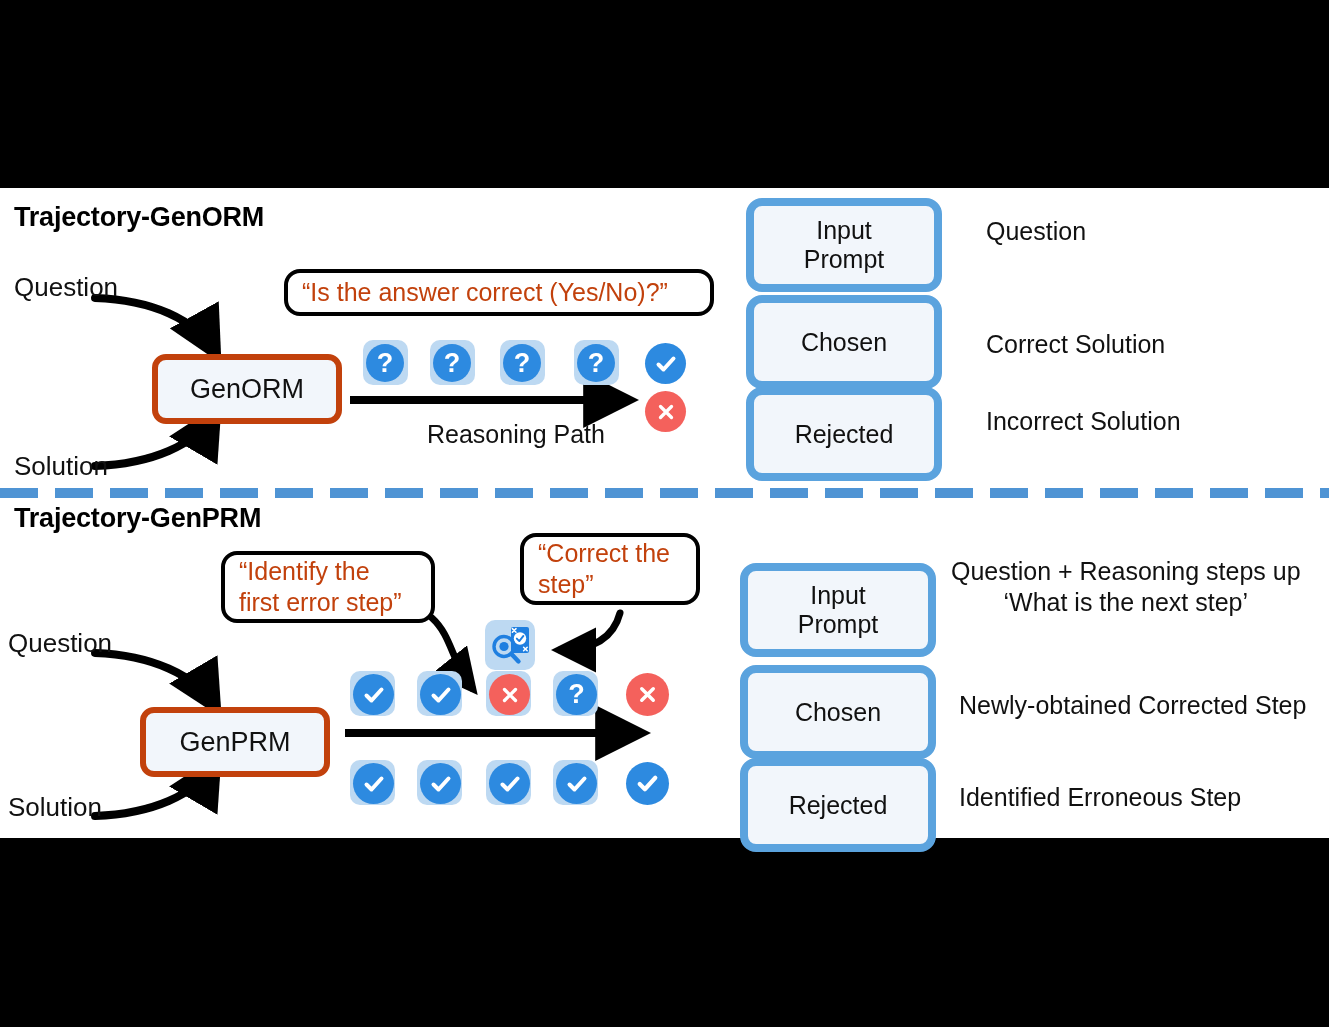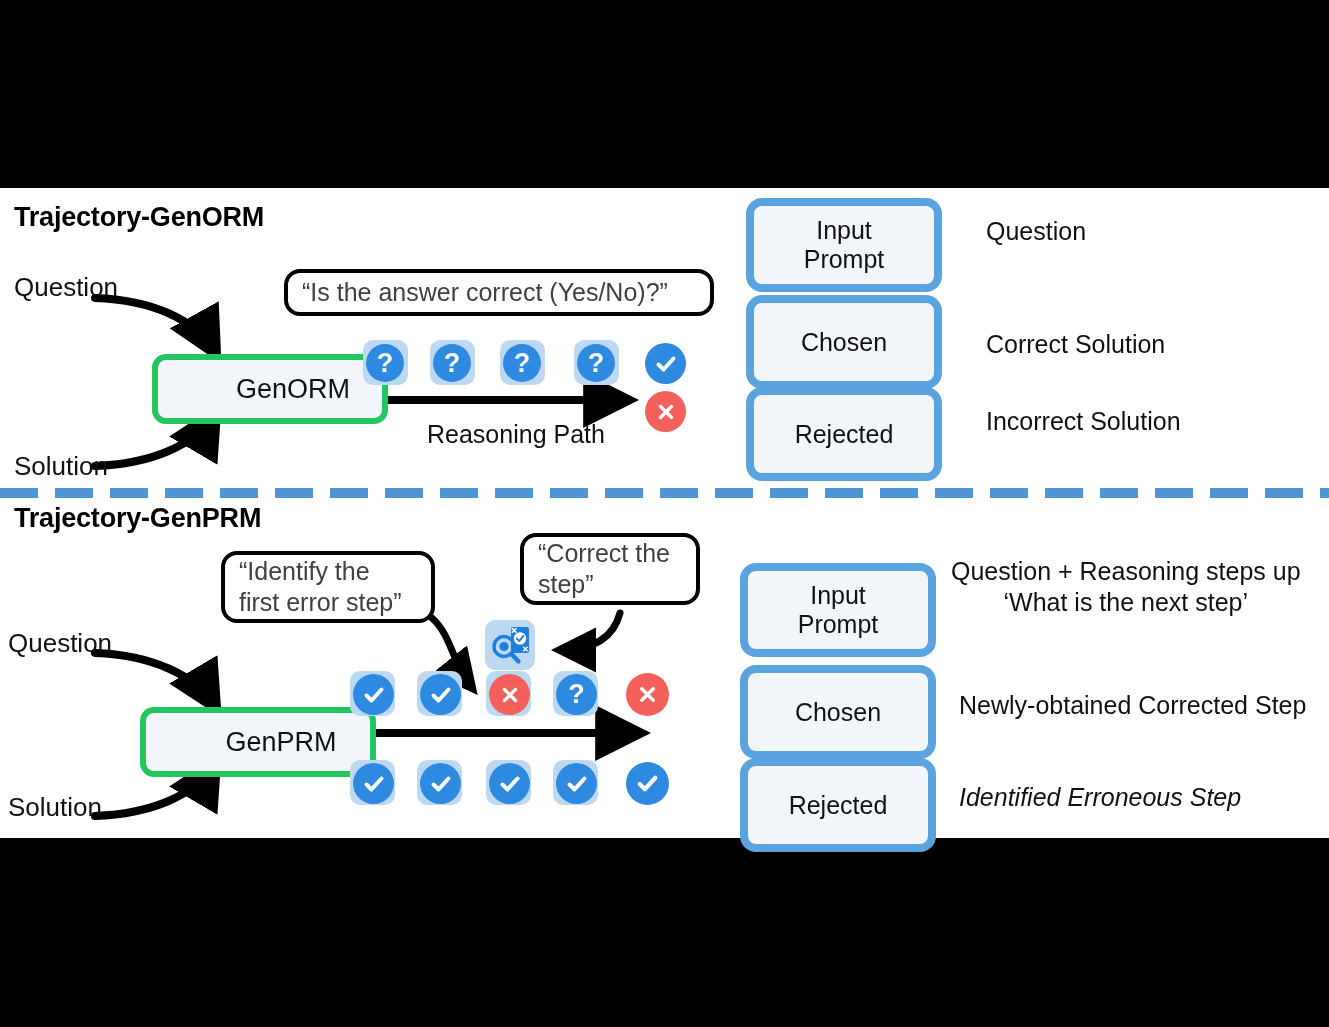--- a/index.html
+++ b/index.html
@@ -8,32 +8,32 @@
   .canvas{position:absolute;left:0;top:188px;width:1329px;height:650px;background:#ffffff;}
 
   
   .sec-title{position:absolute;font-weight:bold;font-size:27px;color:#000;letter-spacing:-.2px;white-space:nowrap;}
 
   
   .lbl{position:absolute;font-size:26px;color:#111;white-space:nowrap;}
   .desc{position:absolute;font-size:25px;color:#111;line-height:31px;}
 
   
-  .modelbox{position:absolute;background:#f2f6fb;border:6px solid #22c55e;border-radius:14px;
-            display:flex;align-items:center;justify-content:center;font-size:27px;color:#111;padding-left:46px;}
+  .modelbox{position:absolute;background:#f2f6fb;border:6px solid #c2410c;border-radius:14px;
+            display:flex;align-items:center;justify-content:center;font-size:27px;color:#111;}
 
   
   .rbox{position:absolute;background:#f2f6fb;border:8px solid #5ba3de;border-radius:16px;
         display:flex;align-items:center;justify-content:center;text-align:center;
         font-size:25px;color:#111;line-height:29px;}
 
   
   .bubble{position:absolute;background:#fff;border:4px solid #000;border-radius:16px;
           display:flex;align-items:center;box-sizing:border-box;padding:4px 14px;
-          font-size:25px;color:#404040;line-height:31px;}
+          font-size:25px;color:#c2410c;line-height:31px;}
 
   
   .badge{position:absolute;width:45px;height:45px;border-radius:10px;background:#bdd9f2;}
   .circ{position:absolute;width:38px;height:38px;border-radius:50%;display:flex;
         align-items:center;justify-content:center;}
   .circ.blue{background:#2d8ae0;}
   .circ.red{background:#f4615c;}
   .circ svg{display:block;}
   .qmark{color:#fff;font-size:27px;font-weight:bold;font-family:"Liberation Sans",sans-serif;line-height:1;}
 
@@ -249,16 +249,16 @@
     </div>
 
     <div class="rbox" style="left:740px;top:477px;width:180px;height:78px;">
       <span>Chosen</span>
     </div>
     <div class="desc" style="left:959px;top:502px;">Newly-obtained Corrected Step</div>
 
     <div class="rbox" style="left:740px;top:570px;width:180px;height:78px;">
       <span>Rejected</span>
     </div>
-    <div class="desc" style="left:959px;top:594px;font-style:italic;">Identified Erroneous Step</div>
+    <div class="desc" style="left:959px;top:594px;">Identified Erroneous Step</div>
 
   </div>
 </div>
 
 </body></html>

